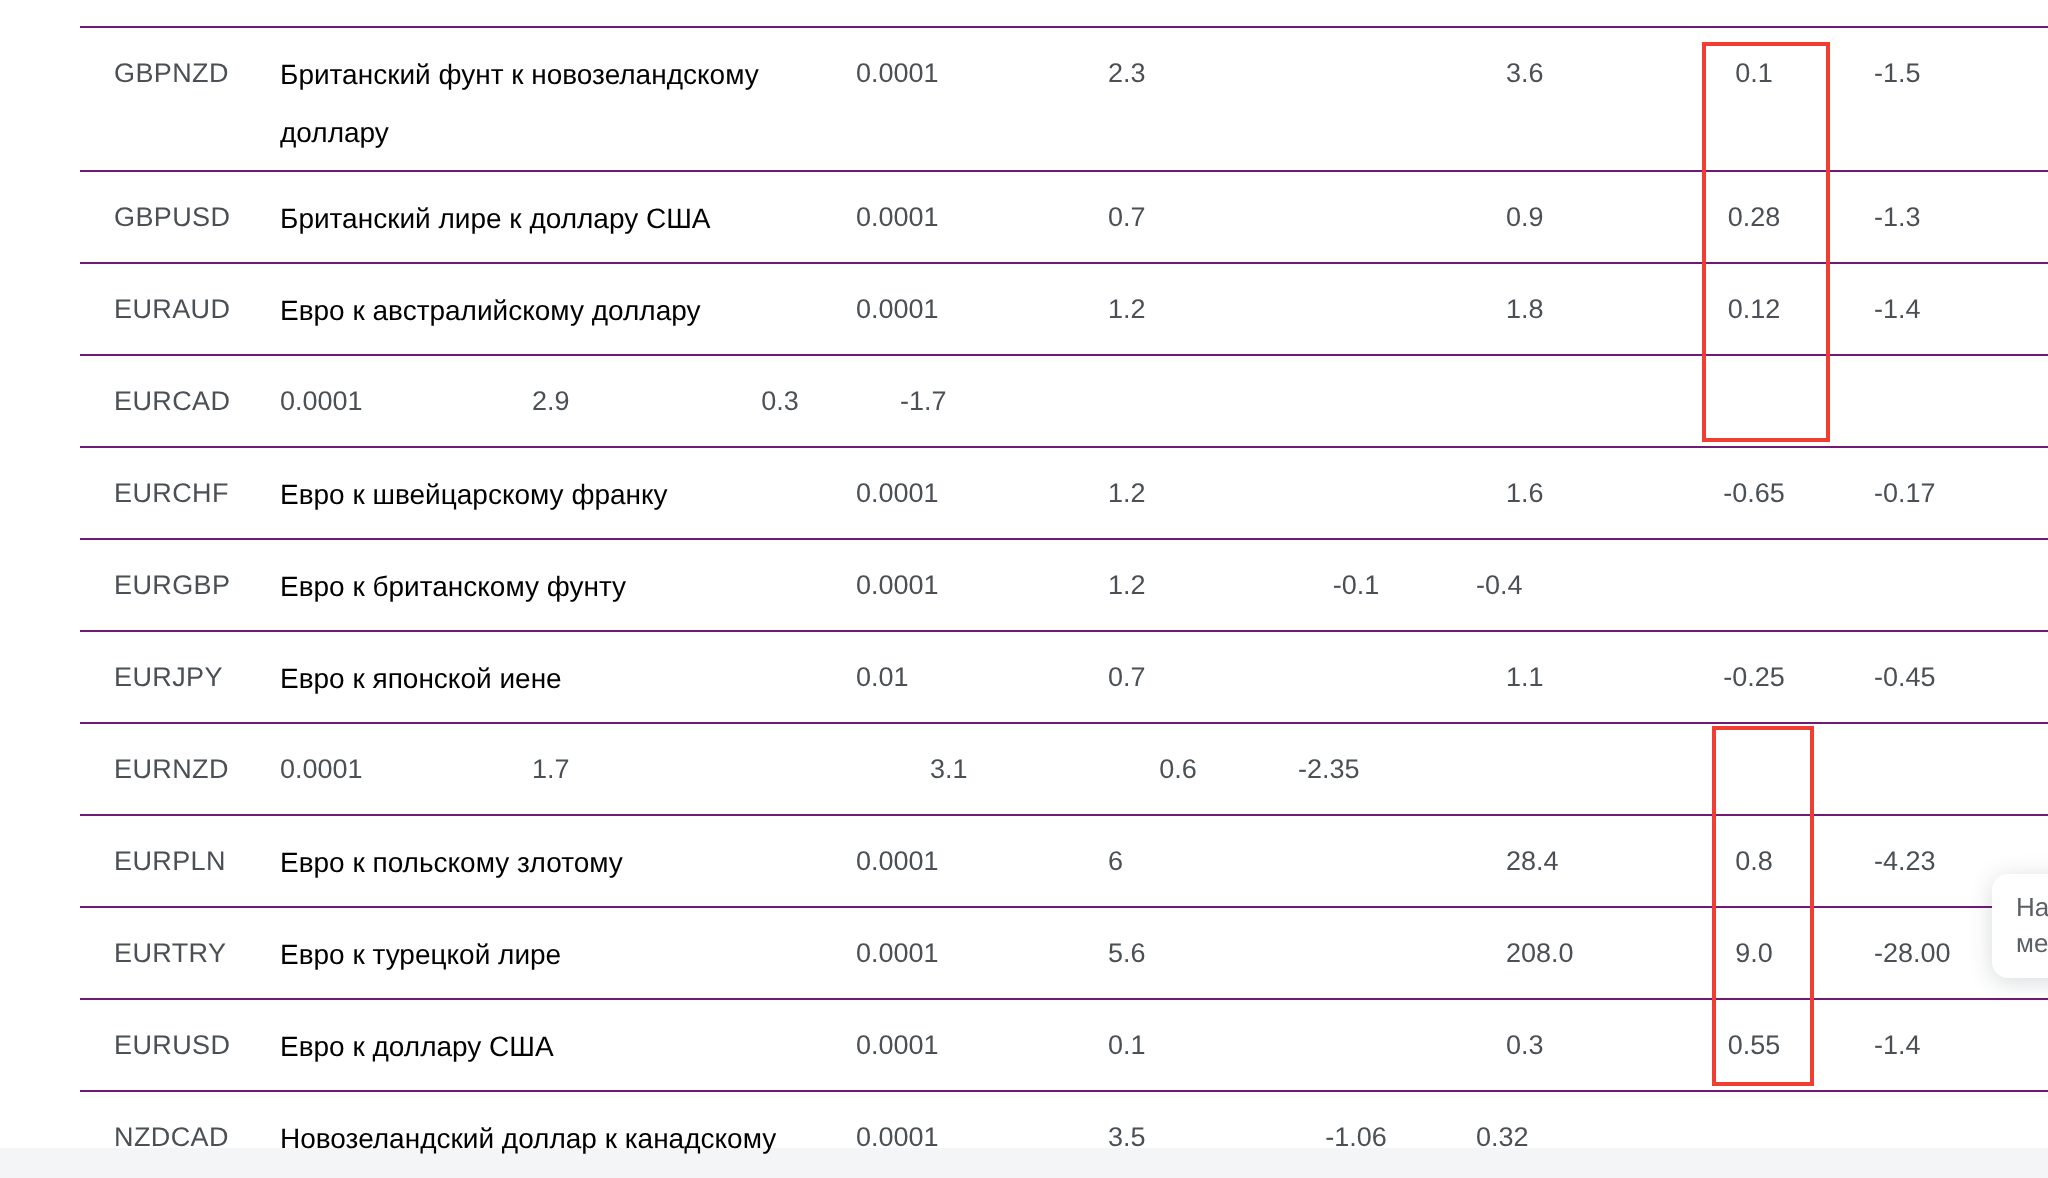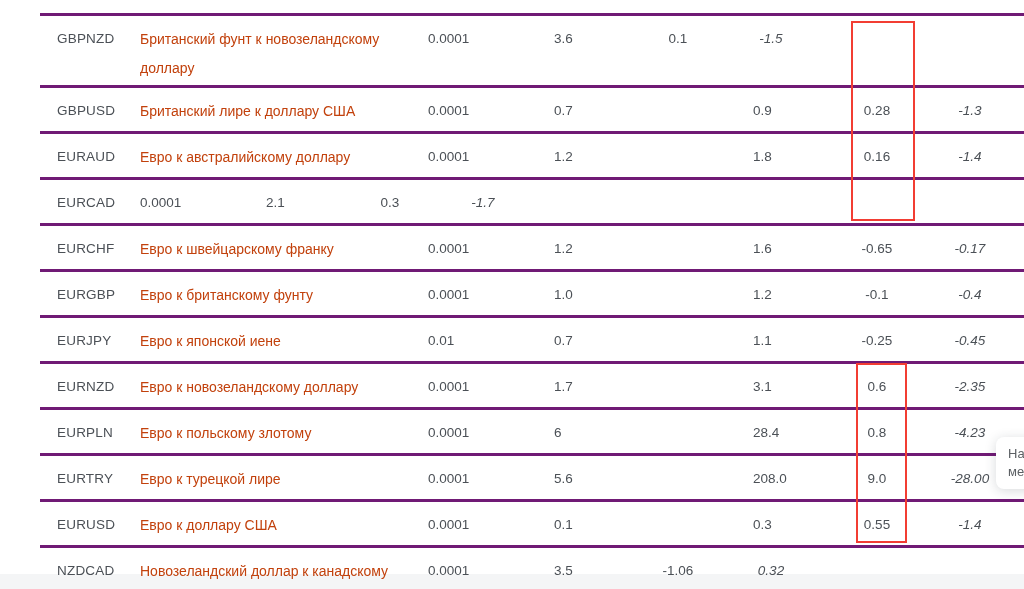--- a/index.html
+++ b/index.html
@@ -21,21 +21,21 @@
   
   .fx-table {
     position: absolute;
     left: 40px;
     top: 13px;
     width: 984px;
   }
   .row {
     display: flex;
     align-items: flex-start;
-    border-top: 3px solid #701a75;
+    border-top: 1px solid #701a75;
     box-sizing: border-box;
     padding-top: 9px;
     position: relative;
     background: transparent;
   }
   .row.mid  { height: 46px; }
   .row.tall { height: 72px; }
   .row.last { height: 80px; }
   .cell {
     line-height: 28px;
@@ -48,29 +48,29 @@
     margin-left: 17px;
     width: 83px;
     letter-spacing: 0.2px;
   }
   .cell-name {
     width: 288px;
     white-space: normal;
   }
   .cell-name a {
     font-size: 14px;
-    color: #c2410c;
+    color: #000000;
     text-decoration: none;
     cursor: pointer;
   }
   .cell-v0 { width: 126px; }
   .cell-v1 { width: 199px; }
   .cell-v2 { width: 64px; }
   .cell-v3 { width: 120px; text-align: center; }
-  .cell-v4 { width: 66px;  text-align: center; font-style: italic; }
+  .cell-v4 { width: 66px;  text-align: left; }
 
   
   .red-box {
     position: absolute;
     border: 2px solid #f23d33;
     box-sizing: border-box;
     z-index: 5;
     pointer-events: none;
   }
   .red-box-1 { left: 851px; top: 21px;  width: 64px; height: 200px; }
@@ -114,20 +114,21 @@
 
   <div class="bottom-strip"></div>
 
   <div class="fx-table">
   <div class="row tall">
     <div class="cell cell-ticker">GBPNZD</div>
     <div class="cell cell-name">
       <a>Британский фунт к новозеландскому доллару</a>
     </div>
     <div class="cell cell-v0">0.0001</div>
+    <div class="cell cell-v1">2.3</div>
     <div class="cell cell-v2">3.6</div>
     <div class="cell cell-v3">0.1</div>
     <div class="cell cell-v4">-1.5</div>
   </div>
 
   <div class="row mid">
     <div class="cell cell-ticker">GBPUSD</div>
     <div class="cell cell-name">
       <a>Британский лире к доллару США</a>
     </div>
@@ -139,28 +140,28 @@
   </div>
 
   <div class="row mid">
     <div class="cell cell-ticker">EURAUD</div>
     <div class="cell cell-name">
       <a>Евро к австралийскому доллару</a>
     </div>
     <div class="cell cell-v0">0.0001</div>
     <div class="cell cell-v1">1.2</div>
     <div class="cell cell-v2">1.8</div>
-    <div class="cell cell-v3">0.16</div>
+    <div class="cell cell-v3">0.12</div>
     <div class="cell cell-v4">-1.4</div>
   </div>
 
   <div class="row mid">
     <div class="cell cell-ticker">EURCAD</div>
     <div class="cell cell-v0">0.0001</div>
-    <div class="cell cell-v2">2.1</div>
+    <div class="cell cell-v2">2.9</div>
     <div class="cell cell-v3">0.3</div>
     <div class="cell cell-v4">-1.7</div>
   </div>
 
   <div class="row mid">
     <div class="cell cell-ticker">EURCHF</div>
     <div class="cell cell-name">
       <a>Евро к швейцарскому франку</a>
     </div>
     <div class="cell cell-v0">0.0001</div>
@@ -169,43 +170,39 @@
     <div class="cell cell-v3">-0.65</div>
     <div class="cell cell-v4">-0.17</div>
   </div>
 
   <div class="row mid">
     <div class="cell cell-ticker">EURGBP</div>
     <div class="cell cell-name">
       <a>Евро к британскому фунту</a>
     </div>
     <div class="cell cell-v0">0.0001</div>
-    <div class="cell cell-v1">1.0</div>
     <div class="cell cell-v2">1.2</div>
     <div class="cell cell-v3">-0.1</div>
     <div class="cell cell-v4">-0.4</div>
   </div>
 
   <div class="row mid">
     <div class="cell cell-ticker">EURJPY</div>
     <div class="cell cell-name">
       <a>Евро к японской иене</a>
     </div>
     <div class="cell cell-v0">0.01</div>
     <div class="cell cell-v1">0.7</div>
     <div class="cell cell-v2">1.1</div>
     <div class="cell cell-v3">-0.25</div>
     <div class="cell cell-v4">-0.45</div>
   </div>
 
   <div class="row mid">
     <div class="cell cell-ticker">EURNZD</div>
-    <div class="cell cell-name">
-      <a>Евро к новозеландскому доллару</a>
-    </div>
     <div class="cell cell-v0">0.0001</div>
     <div class="cell cell-v1">1.7</div>
     <div class="cell cell-v2">3.1</div>
     <div class="cell cell-v3">0.6</div>
     <div class="cell cell-v4">-2.35</div>
   </div>
 
   <div class="row mid">
     <div class="cell cell-ticker">EURPLN</div>
     <div class="cell cell-name">

